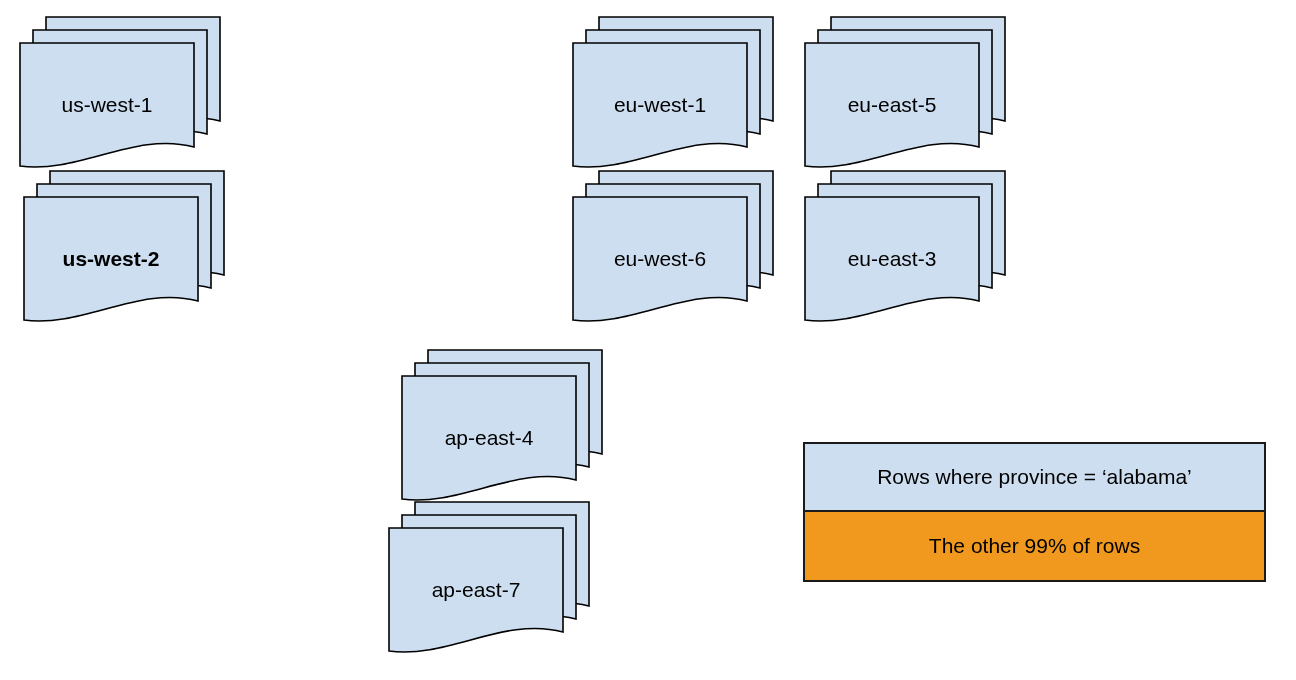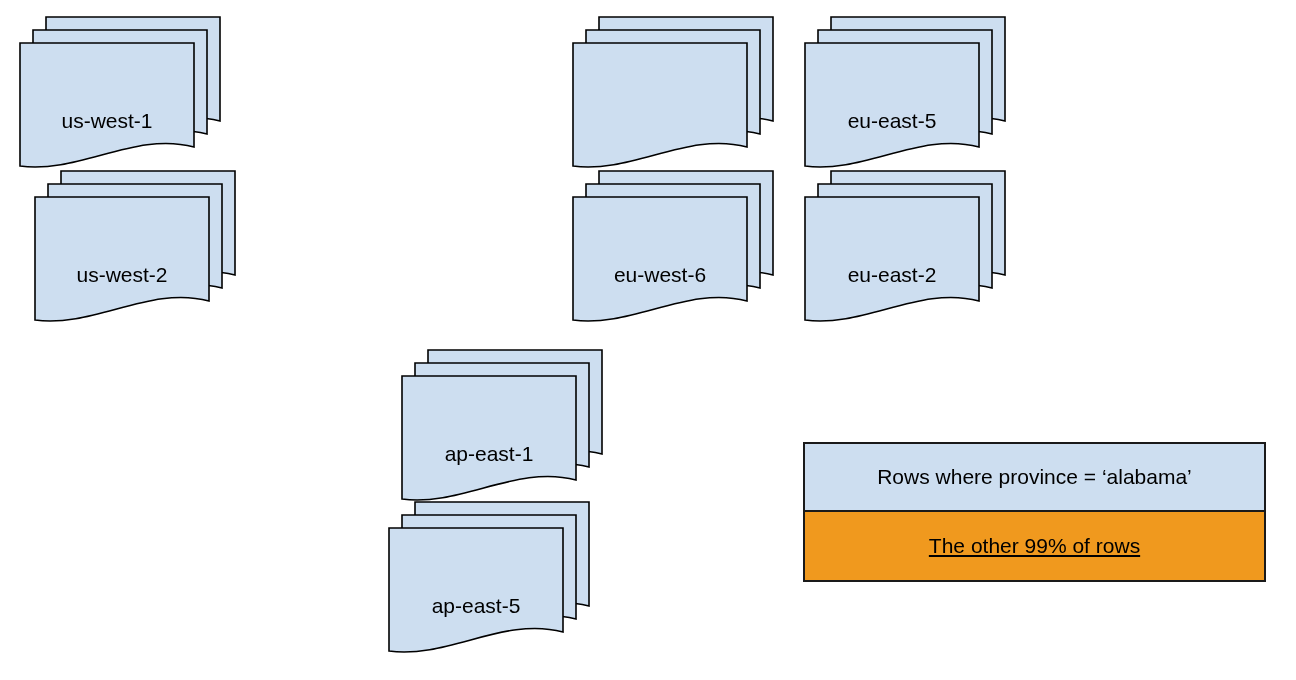--- a/index.html
+++ b/index.html
@@ -33,40 +33,38 @@
   .stack-label {
     position: absolute;
     left: 0;
     top: 76px;
     width: 174px;
     text-align: center;
     font-size: 21px;
     line-height: 24px;
     color: #000000;
     white-space: nowrap;
-    margin-top: 16px;
   }
   .legend {
     position: absolute;
     left: 803px;
     top: 442px;
     width: 463px;
   }
   .legend-row {
     box-sizing: border-box;
     border: 2px solid #1a1a1a;
     height: 70px;
     display: flex;
     align-items: center;
     justify-content: center;
   }
   .legend-row + .legend-row {
     margin-top: -2px;
     height: 72px;
-    text-decoration: underline;
   }
   .legend-label {
     font-size: 21px;
     color: #000000;
     white-space: nowrap;
   }
 </style>
 </head>
 <body>
 
@@ -81,32 +79,33 @@
     <span class="stack-label">us-west-1</span>
   </div>
 
 
   <div class="stack" style="left:573px; top:17px;">
     <svg width="204" height="158" viewBox="-2 -2 204 158">
       <path class="doc" transform="translate(26,0)" d="M0 0 L174 0 L174 104 C115 88 59 131 0 123 Z" fill="#cddef0"></path>
       <path class="doc" transform="translate(13,13)" d="M0 0 L174 0 L174 104 C115 88 59 131 0 123 Z" fill="#cddef0"></path>
       <path class="doc" transform="translate(0,26)" d="M0 0 L174 0 L174 104 C115 88 59 131 0 123 Z" fill="#cddef0"></path>
     </svg>
+    <span class="stack-label">eu-west-1</span>
   </div>
 
   <div class="stack" style="left:805px; top:17px;">
     <svg width="204" height="158" viewBox="-2 -2 204 158">
       <path class="doc" transform="translate(26,0)" d="M0 0 L174 0 L174 104 C115 88 59 131 0 123 Z" fill="#cddef0"></path>
       <path class="doc" transform="translate(13,13)" d="M0 0 L174 0 L174 104 C115 88 59 131 0 123 Z" fill="#cddef0"></path>
       <path class="doc" transform="translate(0,26)" d="M0 0 L174 0 L174 104 C115 88 59 131 0 123 Z" fill="#cddef0"></path>
     </svg>
     <span class="stack-label">eu-east-5</span>
   </div>
 
-  <div class="stack" style="left:35px; top:171px;">
+  <div class="stack" style="left:24px; top:171px;font-weight:bold;">
     <svg width="204" height="158" viewBox="-2 -2 204 158">
       <path class="doc" transform="translate(26,0)" d="M0 0 L174 0 L174 104 C115 88 59 131 0 123 Z" fill="#cddef0"></path>
       <path class="doc" transform="translate(13,13)" d="M0 0 L174 0 L174 104 C115 88 59 131 0 123 Z" fill="#cddef0"></path>
       <path class="doc" transform="translate(0,26)" d="M0 0 L174 0 L174 104 C115 88 59 131 0 123 Z" fill="#cddef0"></path>
     </svg>
     <span class="stack-label">us-west-2</span>
   </div>
 
 
   <div class="stack" style="left:573px; top:171px;">
@@ -117,39 +116,39 @@
     </svg>
     <span class="stack-label">eu-west-6</span>
   </div>
 
   <div class="stack" style="left:805px; top:171px;">
     <svg width="204" height="158" viewBox="-2 -2 204 158">
       <path class="doc" transform="translate(26,0)" d="M0 0 L174 0 L174 104 C115 88 59 131 0 123 Z" fill="#cddef0"></path>
       <path class="doc" transform="translate(13,13)" d="M0 0 L174 0 L174 104 C115 88 59 131 0 123 Z" fill="#cddef0"></path>
       <path class="doc" transform="translate(0,26)" d="M0 0 L174 0 L174 104 C115 88 59 131 0 123 Z" fill="#cddef0"></path>
     </svg>
-    <span class="stack-label">eu-east-2</span>
+    <span class="stack-label">eu-east-3</span>
   </div>
 
   <div class="stack" style="left:402px; top:350px;">
     <svg width="204" height="158" viewBox="-2 -2 204 158">
       <path class="doc" transform="translate(26,0)" d="M0 0 L174 0 L174 104 C115 88 59 131 0 123 Z" fill="#cddef0"></path>
       <path class="doc" transform="translate(13,13)" d="M0 0 L174 0 L174 104 C115 88 59 131 0 123 Z" fill="#cddef0"></path>
       <path class="doc" transform="translate(0,26)" d="M0 0 L174 0 L174 104 C115 88 59 131 0 123 Z" fill="#cddef0"></path>
     </svg>
-    <span class="stack-label">ap-east-1</span>
+    <span class="stack-label">ap-east-4</span>
   </div>
 
   <div class="stack" style="left:389px; top:502px;">
     <svg width="204" height="158" viewBox="-2 -2 204 158">
       <path class="doc" transform="translate(26,0)" d="M0 0 L174 0 L174 104 C115 88 59 131 0 123 Z" fill="#cddef0"></path>
       <path class="doc" transform="translate(13,13)" d="M0 0 L174 0 L174 104 C115 88 59 131 0 123 Z" fill="#cddef0"></path>
       <path class="doc" transform="translate(0,26)" d="M0 0 L174 0 L174 104 C115 88 59 131 0 123 Z" fill="#cddef0"></path>
     </svg>
-    <span class="stack-label">ap-east-5</span>
+    <span class="stack-label">ap-east-7</span>
   </div>
 
   <div class="legend">
     <div class="legend-row" style="background-color: rgb(205, 222, 240);">
       <span class="legend-label">Rows where province = ‘alabama’</span>
     </div>
     <div class="legend-row" style="background-color: rgb(240, 153, 30);">
       <span class="legend-label">The other 99% of rows</span>
     </div>
   </div>

